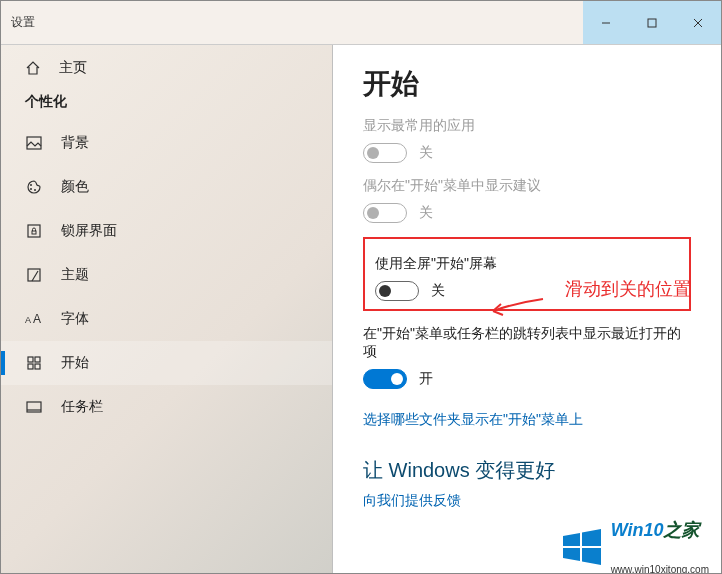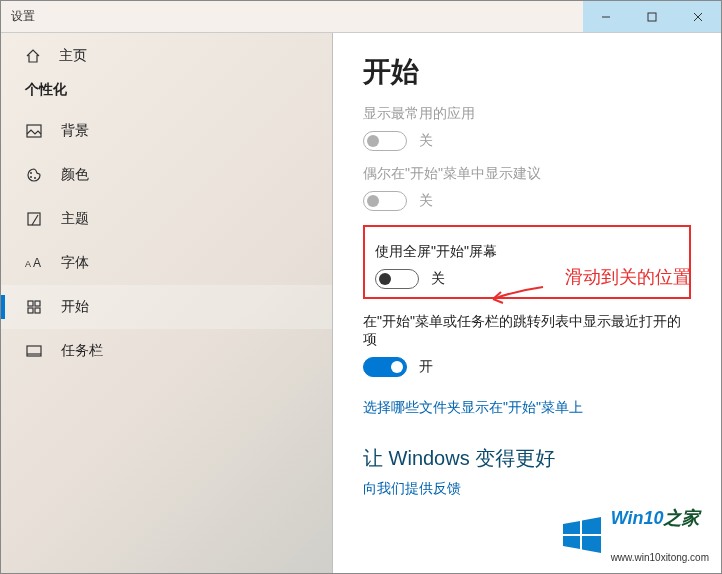--- a/index.html
+++ b/index.html
@@ -1,19 +1,19 @@
 <!DOCTYPE html>
 <html><head>
 <meta charset="utf-8">
 <style>
 * { margin: 0; padding: 0; box-sizing: border-box; font-family: "Microsoft YaHei", "Segoe UI", sans-serif; }
 body { width: 722px; height: 574px; background: #fff; position: relative; overflow: hidden; border: 1px solid #888; }
 
 
-.titlebar { height: 32px; display: flex; align-items: center; background: #f5f0eb; border-bottom: 1px solid #ccc; }
+.titlebar { height: 44px; display: flex; align-items: center; background: #f5f0eb; border-bottom: 1px solid #ccc; }
 .titlebar-text { margin-left: 10px; font-size: 12px; color: #333; }
 .titlebar-spacer { flex: 1; }
 .titlebar-buttons { display: flex; height: 100%; }
 .tb-btn { width: 46px; height: 100%; display: flex; align-items: center; justify-content: center; background: #bcdff2; color: #333; font-size: 12px; }
 .tb-btn svg { width: 10px; height: 10px; }
 
 .main { display: flex; height: calc(100% - 32px); }
 
 
 .sidebar { width: 332px; background: linear-gradient(135deg, #f3ede6 0%, #e8e0d8 60%, #d0cfc9 100%); padding: 0; display: flex; flex-direction: column; position: relative; border-right: 1px solid #bfbfbf; }
@@ -123,20 +123,30 @@
       <div class="nav-item">
         <span class="ico">
             <svg width="16" height="16" viewBox="0 0 16 16">
               <path d="M8 2 A6 6 0 1 0 14 8 C14 6 12 7 11 6 C10 5 11 3 8 2 Z" fill="none" stroke="#333" stroke-width="1.2"></path>
               <circle cx="5" cy="6" r="1" fill="#333"></circle>
               <circle cx="5" cy="10" r="1" fill="#333"></circle>
               <circle cx="9" cy="11" r="1" fill="#333"></circle>
             </svg>
           </span>
         <span>颜色</span>
+      </div>
+      <div class="nav-item">
+        <span class="ico">
+            <svg width="16" height="16" viewBox="0 0 16 16">
+              <rect x="2" y="2" width="12" height="12" fill="none" stroke="#333" stroke-width="1.2"></rect>
+              <rect x="6" y="8" width="4" height="3" fill="none" stroke="#333" stroke-width="1"></rect>
+              <path d="M6.5 8 V6.5 A1.5 1.5 0 0 1 9.5 6.5 V8" fill="none" stroke="#333" stroke-width="1"></path>
+            </svg>
+          </span>
+        <span>锁屏界面</span>
       </div>
       <div class="nav-item">
         <span class="ico">
             <svg width="16" height="16" viewBox="0 0 16 16">
               <rect x="2" y="2" width="12" height="12" fill="none" stroke="#333" stroke-width="1.2"></rect>
               <path d="M6 14 L12 4" stroke="#333" stroke-width="1.2"></path>
             </svg>
           </span>
         <span>主题</span>
       </div>

